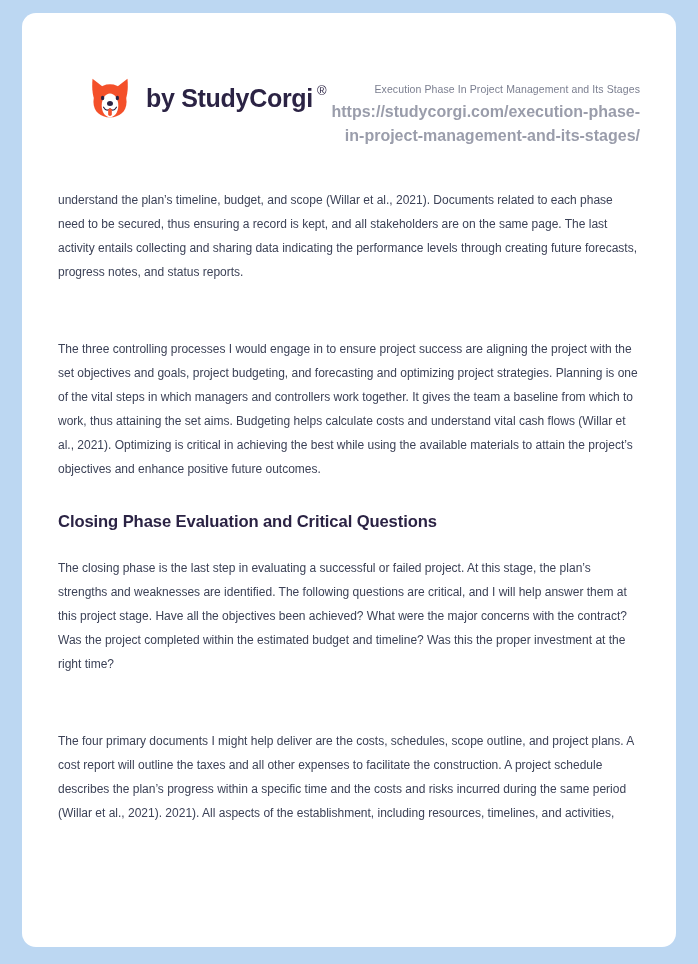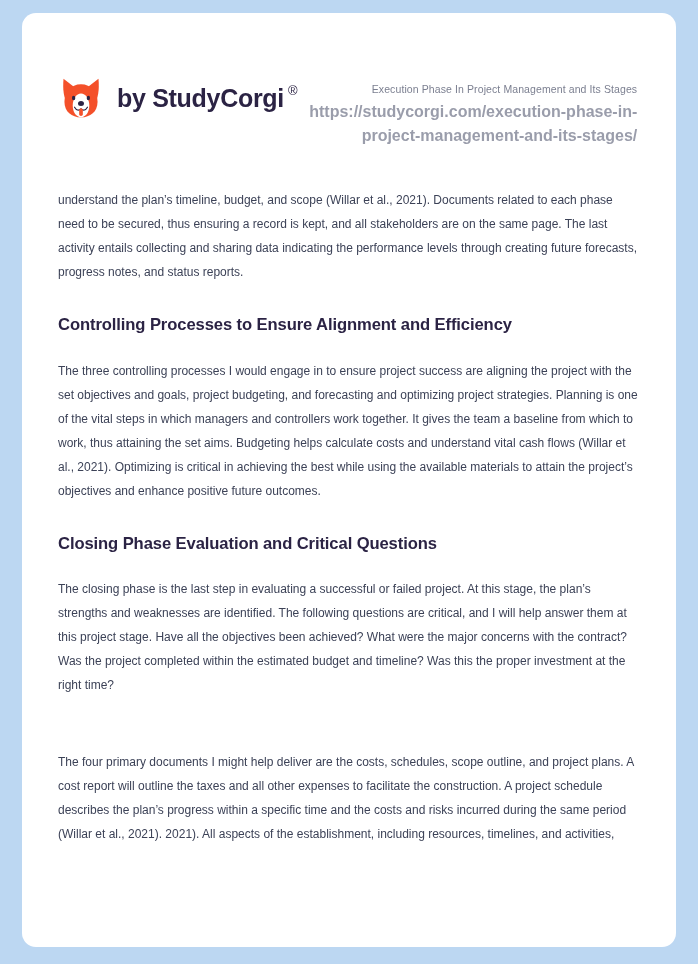--- a/index.html
+++ b/index.html
@@ -23,22 +23,24 @@
     background: #ffffff;
     border-radius: 14px;
     overflow: hidden;
     box-sizing: border-box;
   }
 
   
   .doc-header {
     display: flex;
     align-items: flex-start;
+    justify-content: space-between;
     padding: 60px 36px 0 36px;
     box-sizing: border-box;
+    margin-left: 29px;
   }
 
   .brand {
     display: flex;
     align-items: center;
     gap: 13px;
     padding-top: 2px;
   }
 
   .brand-logo {
@@ -157,21 +159,20 @@
     </div>
 
   </div>
 
   <div class="doc-body">
 
     <div class="gap-lead"></div>
     <p>understand the plan’s timeline, budget, and scope (Willar et al., 2021). Documents related to each phase need to be secured, thus ensuring a record is kept, and all stakeholders are on the same page. The last activity entails collecting and sharing data indicating the performance levels through creating future forecasts, progress notes, and status reports.</p>
 
     <div class="gap-p-to-h"></div>
-    <h2>Controlling Processes to Ensure Alignment and Efficiency</h2>
     <div class="gap-h-to-p"></div>
     <p>The three controlling processes I would engage in to ensure project success are aligning the project with the set objectives and goals, project budgeting, and forecasting and optimizing project strategies. Planning is one of the vital steps in which managers and controllers work together. It gives the team a baseline from which to work, thus attaining the set aims. Budgeting helps calculate costs and understand vital cash flows (Willar et al., 2021). Optimizing is critical in achieving the best while using the available materials to attain the project’s objectives and enhance positive future outcomes.</p>
 
     <div class="gap-p-to-h"></div>
     <h2>Closing Phase Evaluation and Critical Questions</h2>
     <div class="gap-h-to-p"></div>
     <p>The closing phase is the last step in evaluating a successful or failed project. At this stage, the plan’s strengths and weaknesses are identified. The following questions are critical, and I will help answer them at this project stage. Have all the objectives been achieved? What were the major concerns with the contract? Was the project completed within the estimated budget and timeline? Was this the proper investment at the right time?</p>
 
     <div class="gap-p-to-h"></div>
     <div class="gap-h-to-p"></div>

